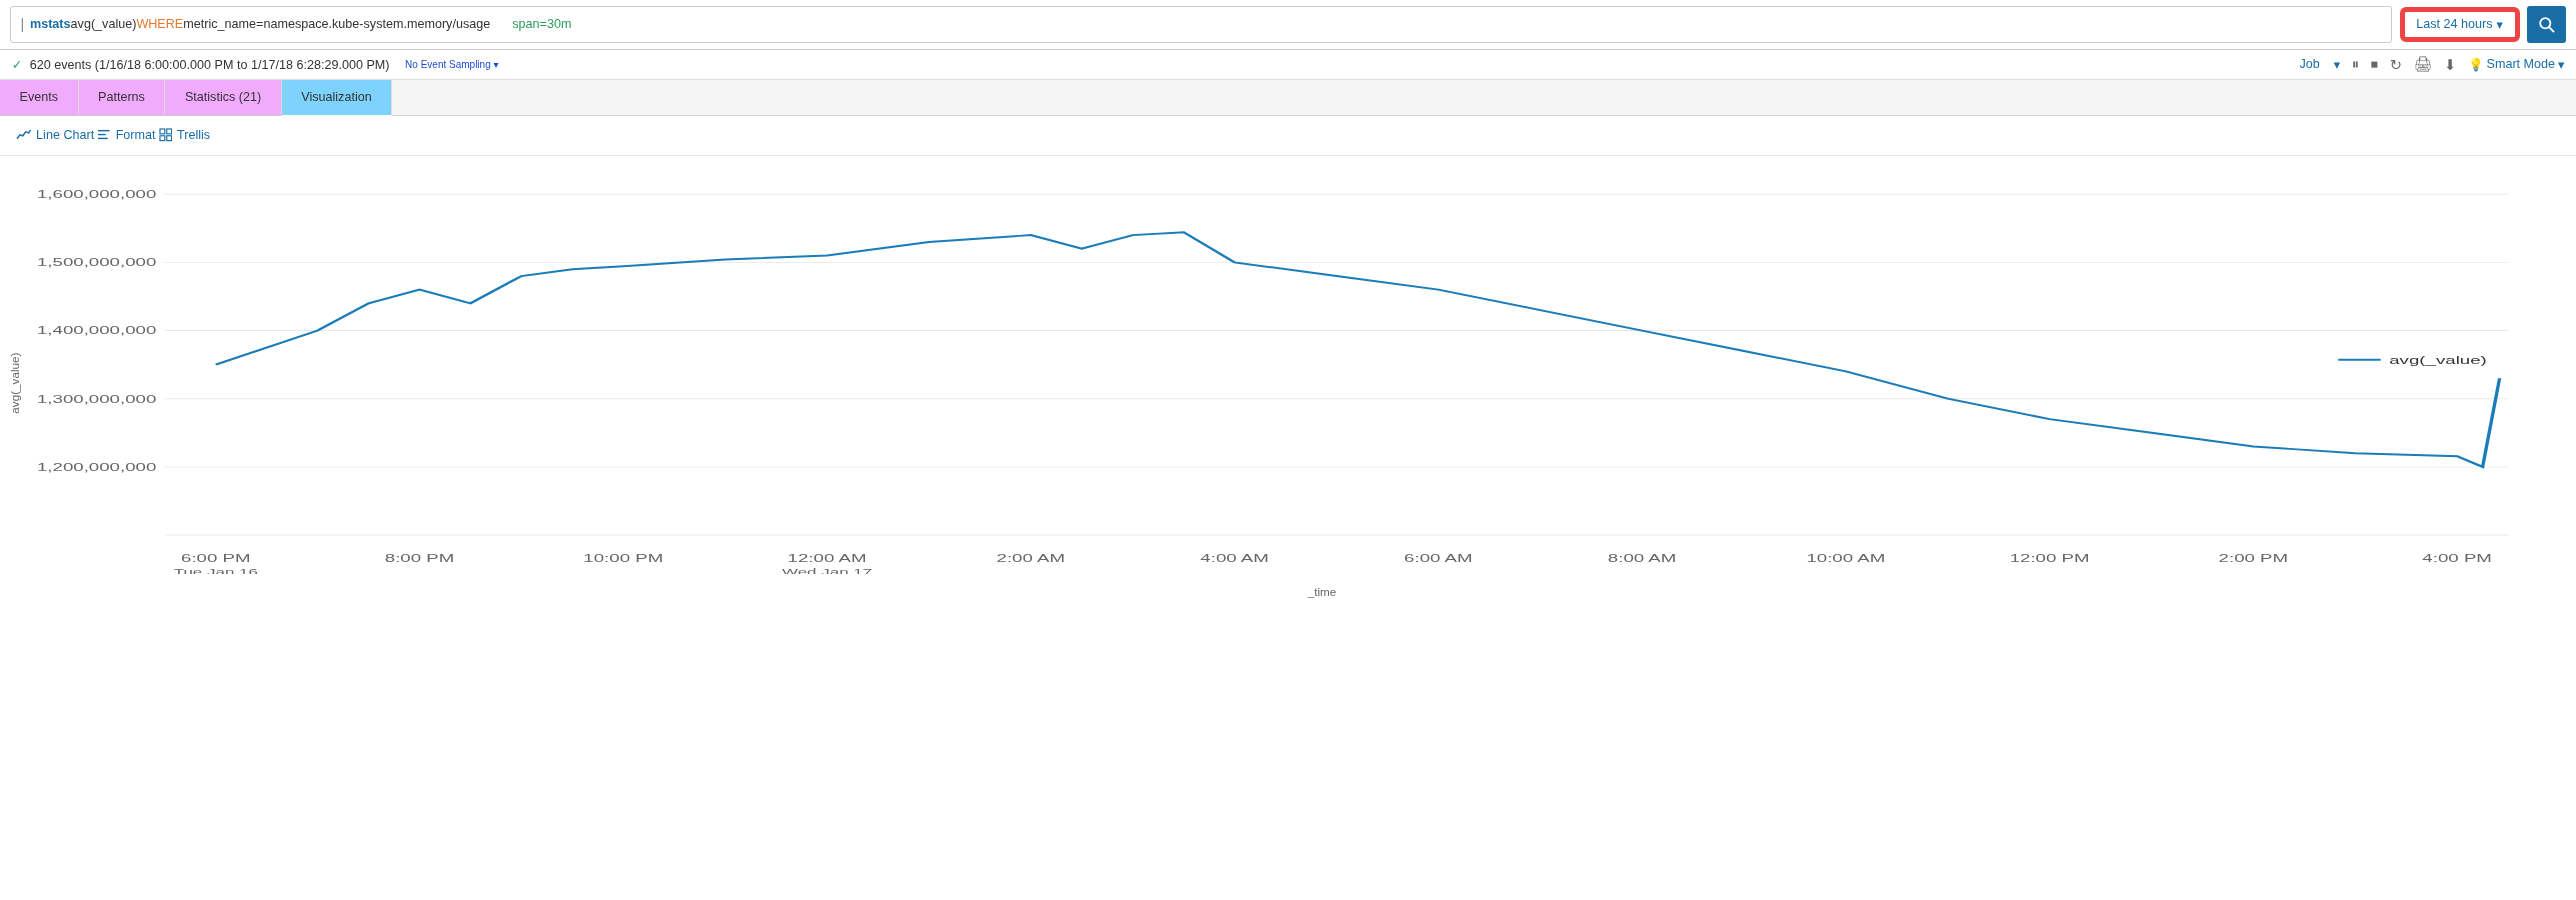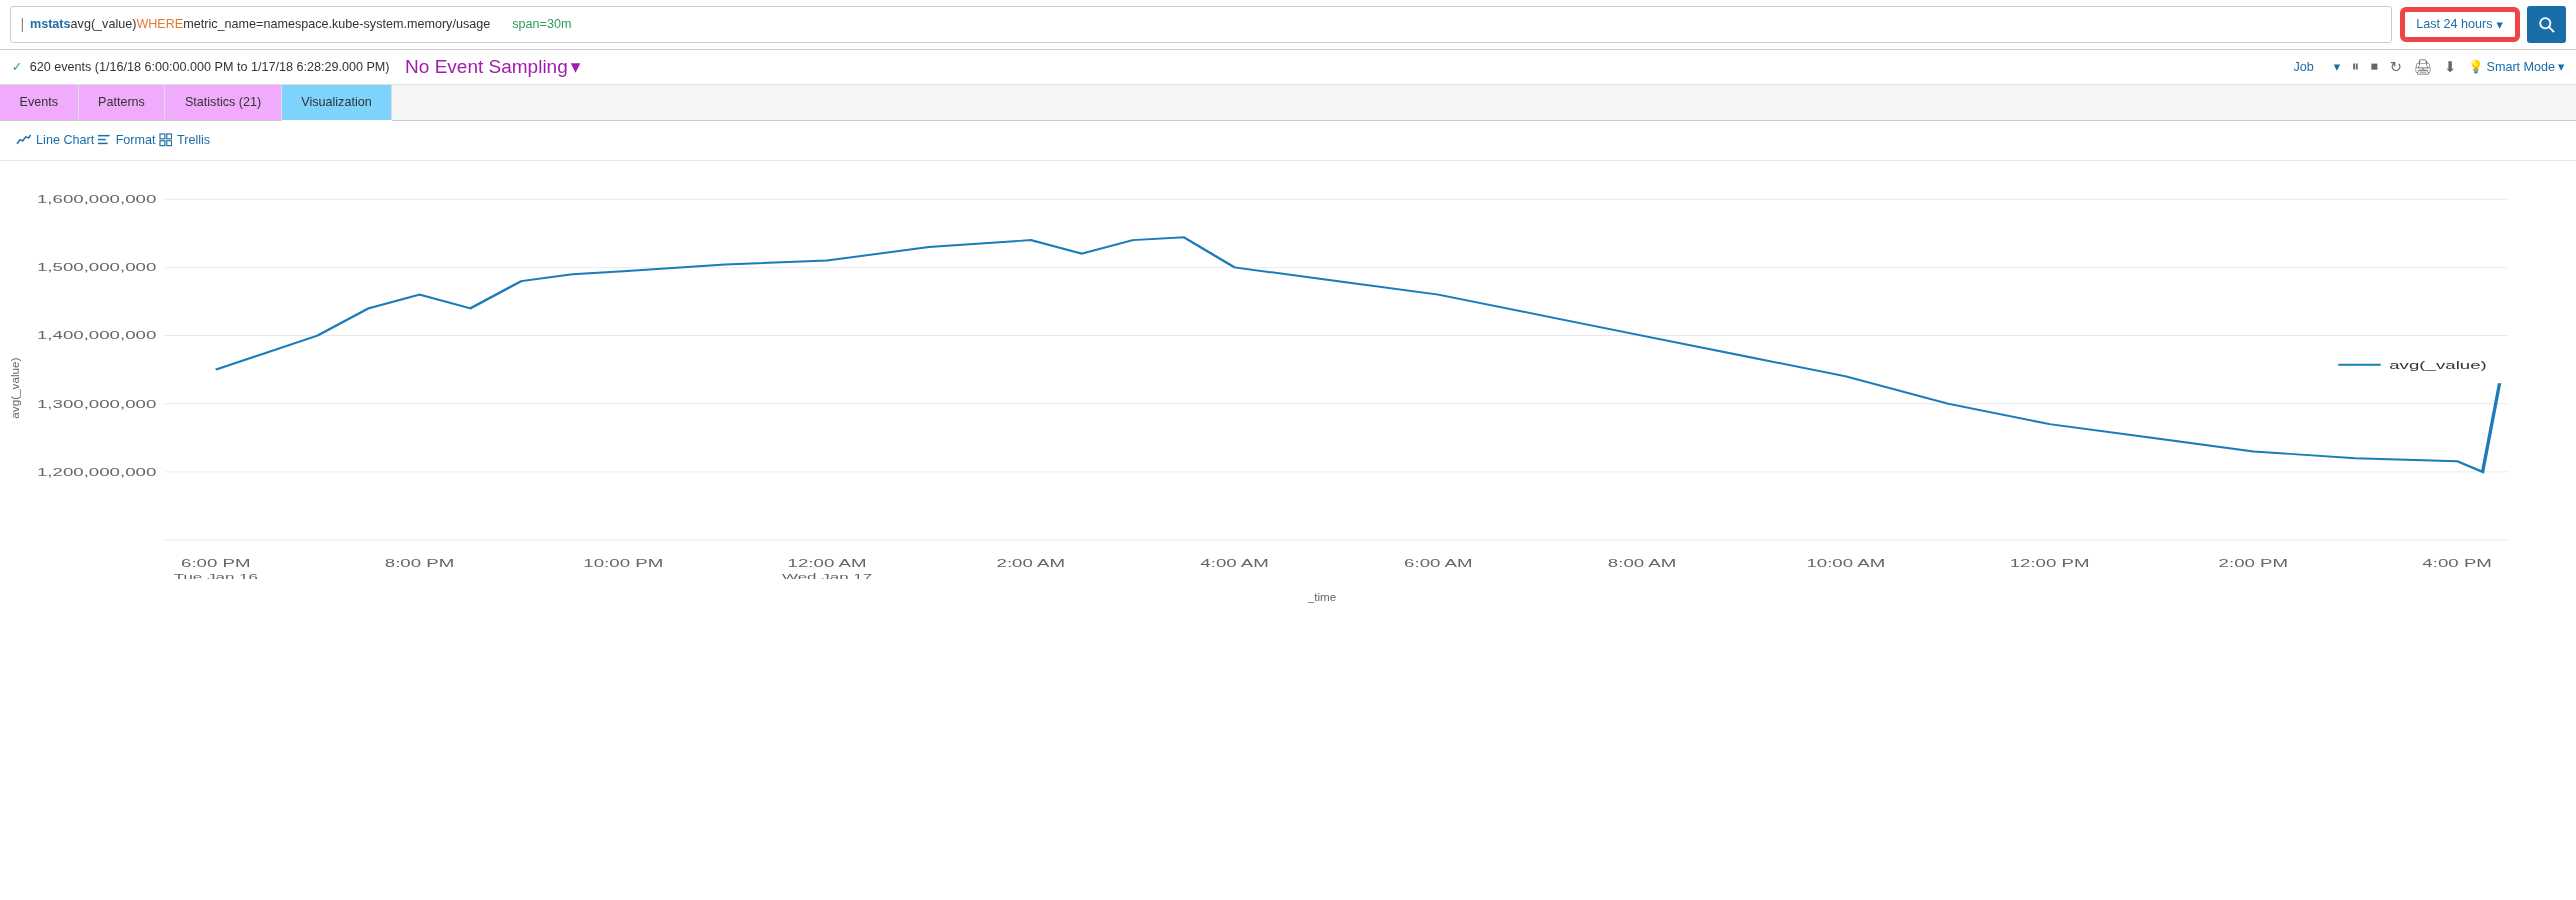--- a/index.html
+++ b/index.html
@@ -65,39 +65,39 @@
     .status-bar {
       display: flex;
       align-items: center;
       padding: 5.8px 11.7px;
       border-bottom: 1px solid #e0e0e0;
       gap: 15.6px;
       background: #fff;
     }
     .status-check { color: #2a9d5c; margin-right: 3.9px; }
     .no-event-sampling {
-      color: #a21caf;
-      font-size: 19px;
+      color: #1d4ed8;
+      font-size: 10px;
       cursor: pointer;
       display: flex;
       align-items: center;
       gap: 2.9px;
     }
     .status-right {
       margin-left: auto;
       display: flex;
       align-items: center;
       gap: 11.7px;
     }
     .job-btn {
       color: #1a6ea8;
       cursor: pointer;
       display: flex;
       align-items: center;
-      gap: 20px;
+      gap: 14px;
       font-size: 12.6px;
     }
     .icon-btn {
       color: #666;
       cursor: pointer;
       font-size: 14.6px;
       display: flex;
       align-items: center;
     }
     .smart-mode-btn {

